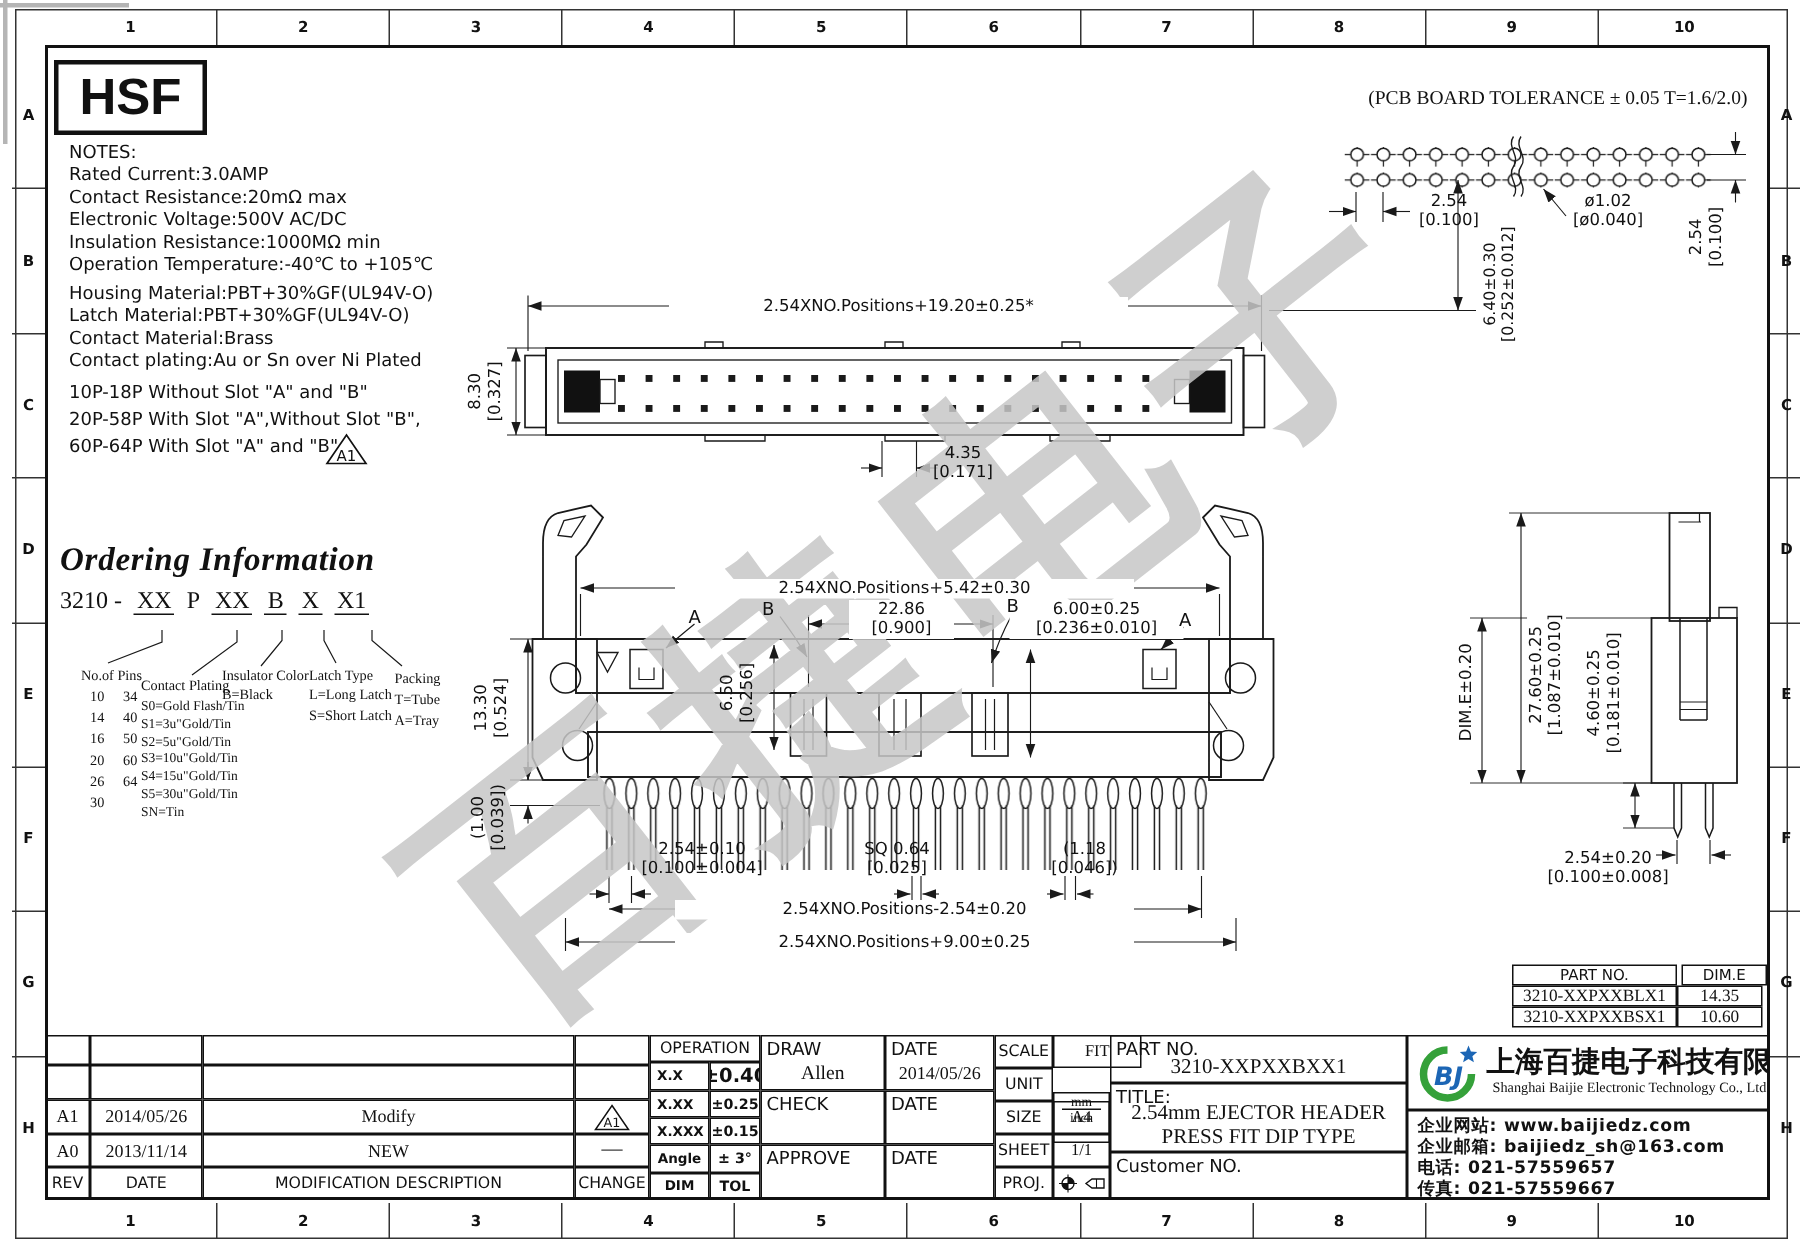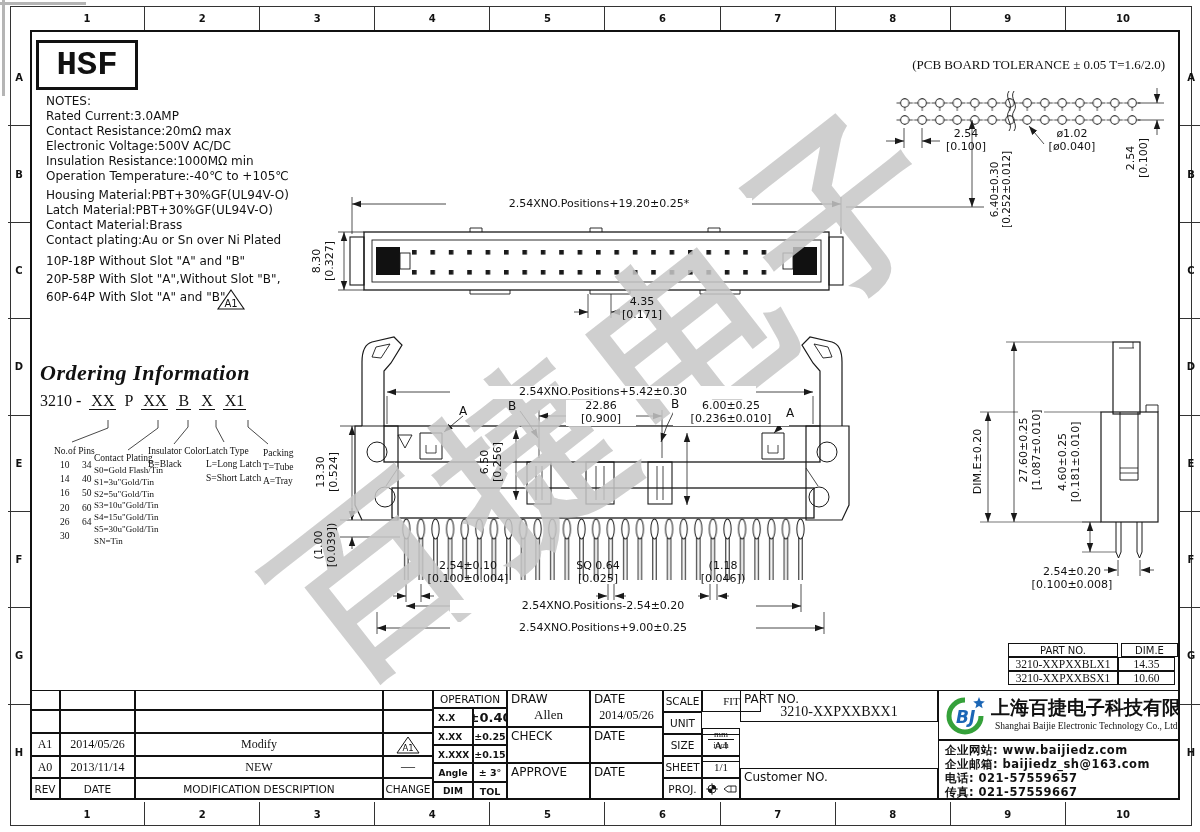--- a/index.html
+++ b/index.html
@@ -32,21 +32,21 @@
              line-height:200px;text-align:center;transform:rotate(-38deg);pointer-events:none;
              font-family:"DejaVu Sans",sans-serif}
   .cell{position:absolute;border:1px solid #111;box-sizing:border-box;overflow:hidden}
   .clabel{position:absolute;left:3px;top:1px;font-size:12px;white-space:nowrap}
   .cval{position:absolute;left:0;right:0;text-align:center;font-family:"Liberation Serif",serif;white-space:nowrap}
   #tblock{position:absolute;left:30px;top:690px;width:1150px;height:110px;z-index:5;background:transparent}
   #parttable{position:absolute;left:1008px;top:643px;width:167px;height:42px;z-index:5}
   .ctr{display:flex;align-items:center;justify-content:center}
   .hsf{position:absolute;left:36px;top:40px;width:102px;height:50px;border:3px solid #111;
        box-sizing:border-box;display:flex;align-items:center;justify-content:center;
-       font-family:Liberation Mono, monospace;font-size:34px;font-weight:bold;z-index:3}
+       font-family:Liberation Sans, sans-serif;font-size:34px;font-weight:bold;z-index:3}
   .u{border-bottom:1.2px solid #111;padding:0 2px}
   .codepart{margin-left:8px}
   .cornermark-h{position:absolute;left:0;top:2px;width:86px;border-top:3px solid #b5b5b5}
   .cornermark-v{position:absolute;left:2px;top:0;height:96px;border-left:3px solid #b5b5b5}
 </style>
 </head>
 <body>
 
 <div id="sheet">
 
@@ -479,20 +479,25 @@
         <path d="M8,7 L8,3 A4,4 0 0 1 12,7 Z M8,7 L8,11 A4,4 0 0 1 4,7 Z" fill="#111" stroke="none"></path>
         <path d="M32,4 h-8 l-4,3 4,3 h8 z" fill="none" stroke="#111" stroke-width="0.9"></path>
         <line x1="27" y1="4" x2="27" y2="10" stroke="#111" stroke-width="0.7"></line>
       </svg>
     </div>
 
     <div class="cell" style="left:710px;top:0;width:198px;height:32px">
       <span class="clabel">PART NO.</span>
       <span class="cval" style="top:13px;font-size:14px">3210-XXPXXBXX1</span>
     </div>
+    <div class="cell" style="left:710px;top:32px;width:198px;height:46px">
+      <span class="clabel">TITLE:</span>
+      <span class="cval" style="top:12px;font-size:14px">2.54mm EJECTOR HEADER</span>
+      <span class="cval" style="top:28px;font-size:14px">PRESS FIT DIP TYPE</span>
+    </div>
     <div class="cell" style="left:710px;top:78px;width:198px;height:32px">
       <span class="clabel">Customer NO.</span>
     </div>
 
     <div class="cell" style="left:908px;top:0;width:242px;height:50px">
       <svg style="position:absolute;left:4px;top:4px" width="44" height="42" viewBox="0 0 44 42">
         <path d="M22,5 a16,16 0 1 0 16,16" fill="none" stroke="#35a13a" stroke-width="5"></path>
         <path d="M36,2 l1.6,4 4.2,0.4 -3.2,2.7 1,4.1 -3.6,-2.2 -3.6,2.2 1,-4.1 -3.2,-2.7 4.2,-0.4 z" fill="#1c66b5" stroke="none"></path>
         <text x="13" y="28" font-size="17" font-weight="bold" font-style="italic" fill="#1c66b5" stroke="none">BJ</text>
       </svg>

